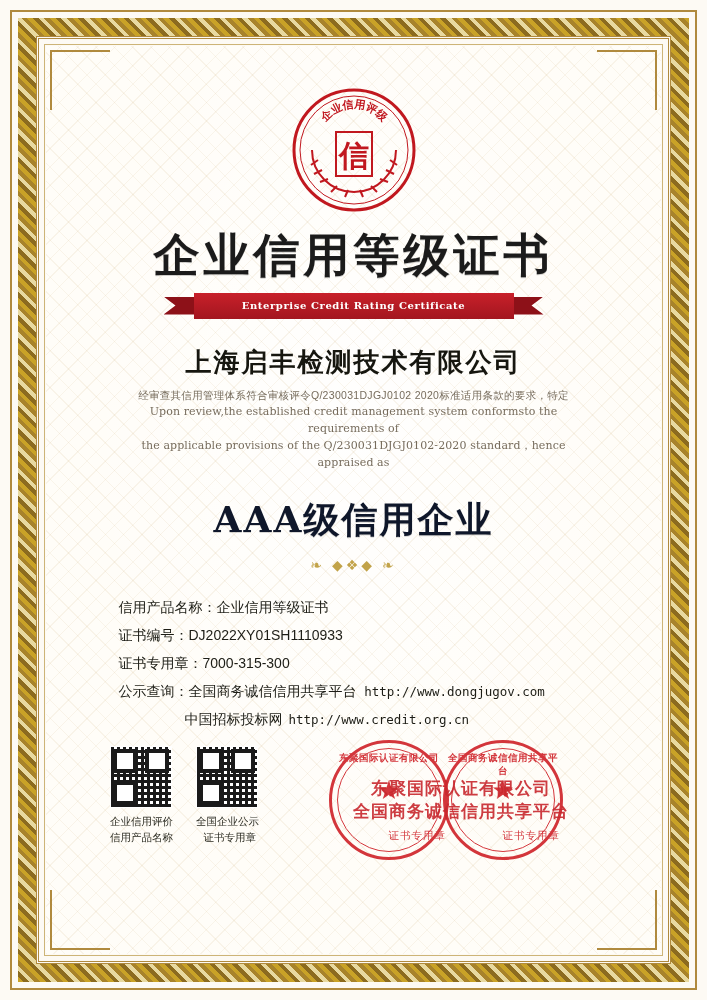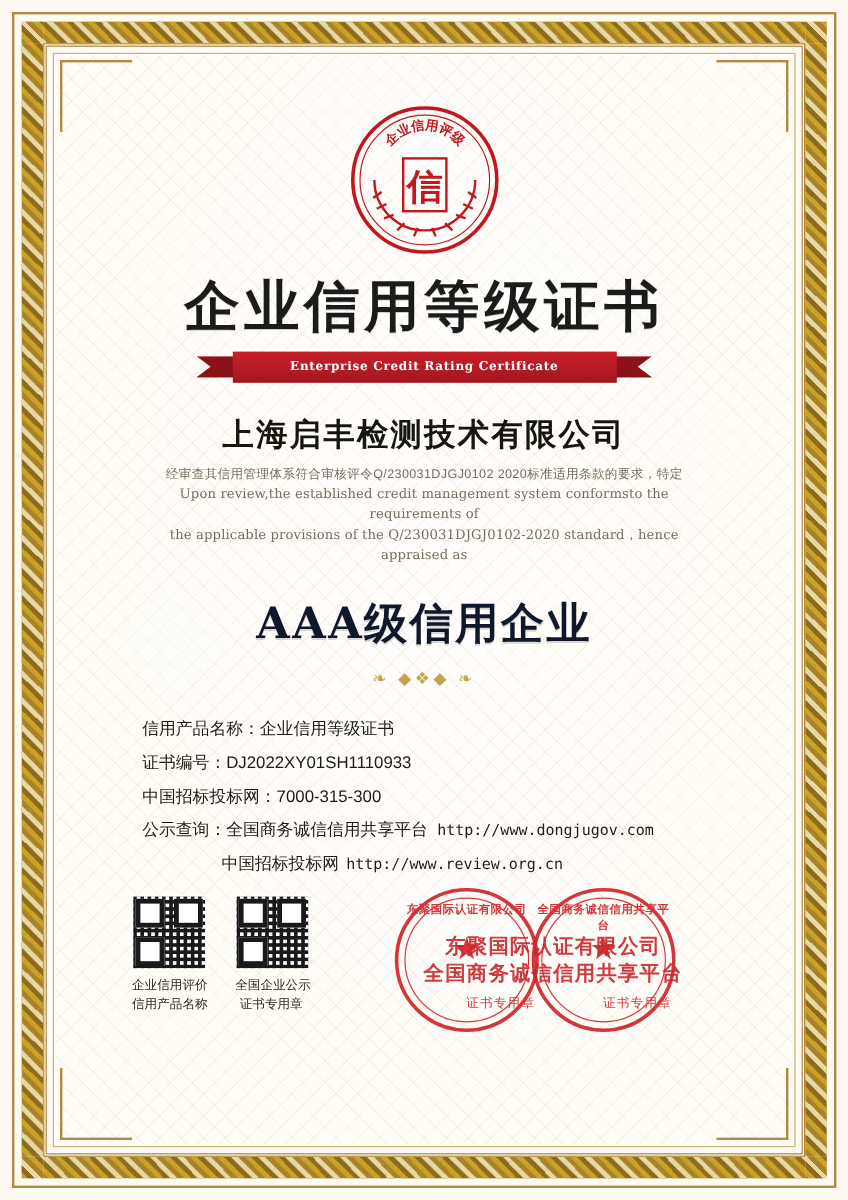--- a/index.html
+++ b/index.html
@@ -220,21 +220,21 @@
     height: 180px;
   }
 
   .qr-wrap {
     position: absolute;
     left: 54px;
     top: 0;
     display: flex;
     gap: 26px;
   }
-  .qr-col { width: 60px; text-align: center; }
+  .qr-col { width: 60px; text-align: right; }
   .qr {
     width: 60px; height: 60px;
     background-color: #ffffff;
     background-image:
       repeating-linear-gradient(0deg,#1a1a1a 0 3px, transparent 3px 6px),
       repeating-linear-gradient(90deg,#1a1a1a 0 3px, transparent 3px 6px);
     background-size: 6px 6px, 6px 6px;
     border: 1px solid #fff;
     position: relative;
     overflow: hidden;
@@ -393,27 +393,27 @@
     <div class="flourish">❧ ◆❖◆ ❧</div>
 
     <div class="details">
       <div class="row">
         <span class="label">信用产品名称：</span><span class="value">企业信用等级证书</span>
       </div>
       <div class="row">
         <span class="label">证书编号：</span><span class="value">DJ2022XY01SH1110933</span>
       </div>
       <div class="row">
-        <span class="label">中国招标投标网：</span><span class="value">7000-315-300</span>
+        <span class="label">证书专用章：</span><span class="value">7000-315-300</span>
       </div>
       <div class="row">
         <span class="label">公示查询：</span><span class="value">全国商务诚信信用共享平台</span>&nbsp;&nbsp;<span class="url">http://www.dongjugov.com</span>
       </div>
       <div class="row sub">
-        <span class="value">中国招标投标网</span><span class="url">http://www.review.org.cn</span>
+        <span class="value">中国招标投标网</span><span class="url">http://www.credit.org.cn</span>
       </div>
     </div>
 
     <div class="bottom">
 
       <div class="qr-wrap">
         <div class="qr-col">
           <div class="qr">
               <span class="eye3"></span>
             </div>

